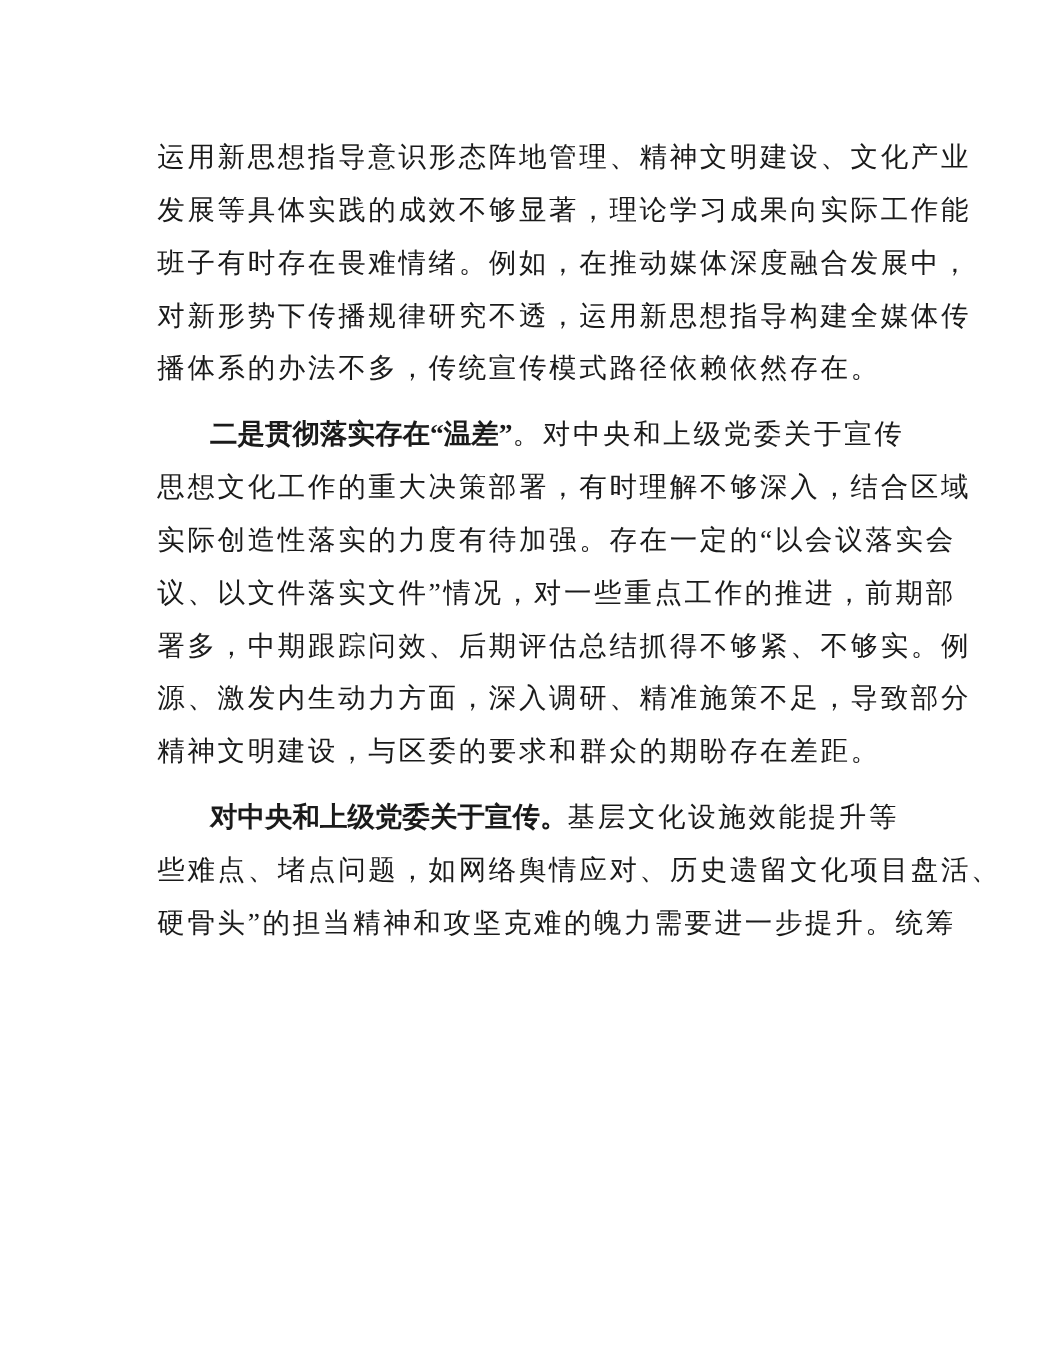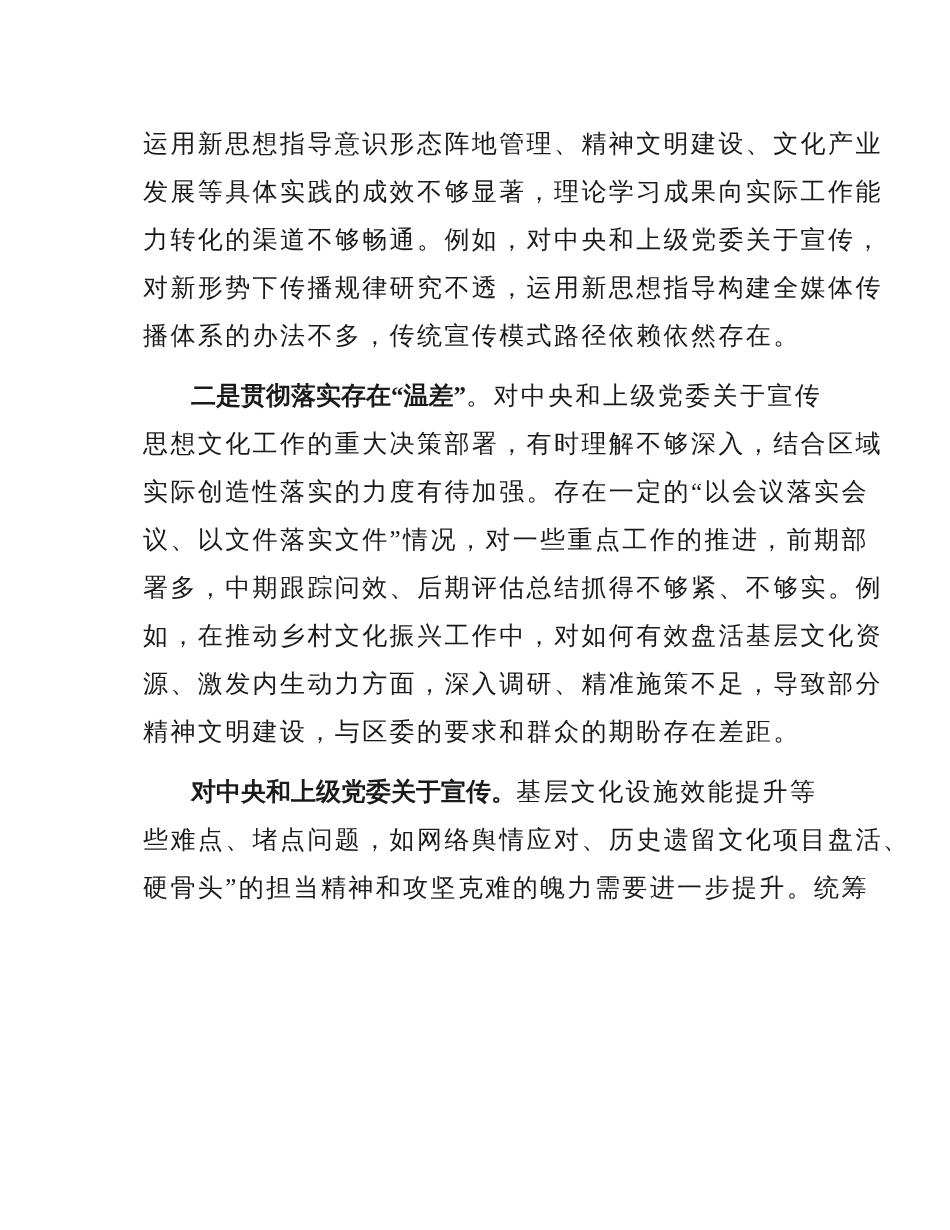--- a/index.html
+++ b/index.html
@@ -41,34 +41,33 @@
     }
   </style>
 </head>
 <body>
 
 <div class="page">
 
   <div class="paragraph">
     <div class="line">运用新思想指导意识形态阵地管理、精神文明建设、文化产业</div>
     <div class="line">发展等具体实践的成效不够显著，理论学习成果向实际工作能</div>
-    <div class="line">力转化的渠道不够畅通。例如，对中央和上级党委关于宣传，</div>
+    <div class="line">班子有时存在畏难情绪。例如，在推动媒体深度融合发展中，</div>
     <div class="line">对新形势下传播规律研究不透，运用新思想指导构建全媒体传</div>
     <div class="line">播体系的办法不多，传统宣传模式路径依赖依然存在。</div>
   </div>
 
   <div class="para-gap"></div>
 
   <div class="paragraph">
     <div class="line indent"><span class="bold">二是贯彻落实存在“温差”</span><span>。对中央和上级党委关于宣传</span></div>
     <div class="line">思想文化工作的重大决策部署，有时理解不够深入，结合区域</div>
     <div class="line">实际创造性落实的力度有待加强。存在一定的“以会议落实会</div>
     <div class="line">议、以文件落实文件”情况，对一些重点工作的推进，前期部</div>
     <div class="line">署多，中期跟踪问效、后期评估总结抓得不够紧、不够实。例</div>
-    <div class="line">如，在推动乡村文化振兴工作中，对如何有效盘活基层文化资</div>
     <div class="line">源、激发内生动力方面，深入调研、精准施策不足，导致部分</div>
     <div class="line">精神文明建设，与区委的要求和群众的期盼存在差距。</div>
   </div>
 
   <div class="para-gap"></div>
 
   <div class="paragraph">
     <div class="line indent"><span class="bold">对中央和上级党委关于宣传。</span><span>基层文化设施效能提升等</span></div>
     <div class="line">些难点、堵点问题，如网络舆情应对、历史遗留文化项目盘活、</div>
     <div class="line">硬骨头”的担当精神和攻坚克难的魄力需要进一步提升。统筹</div>

